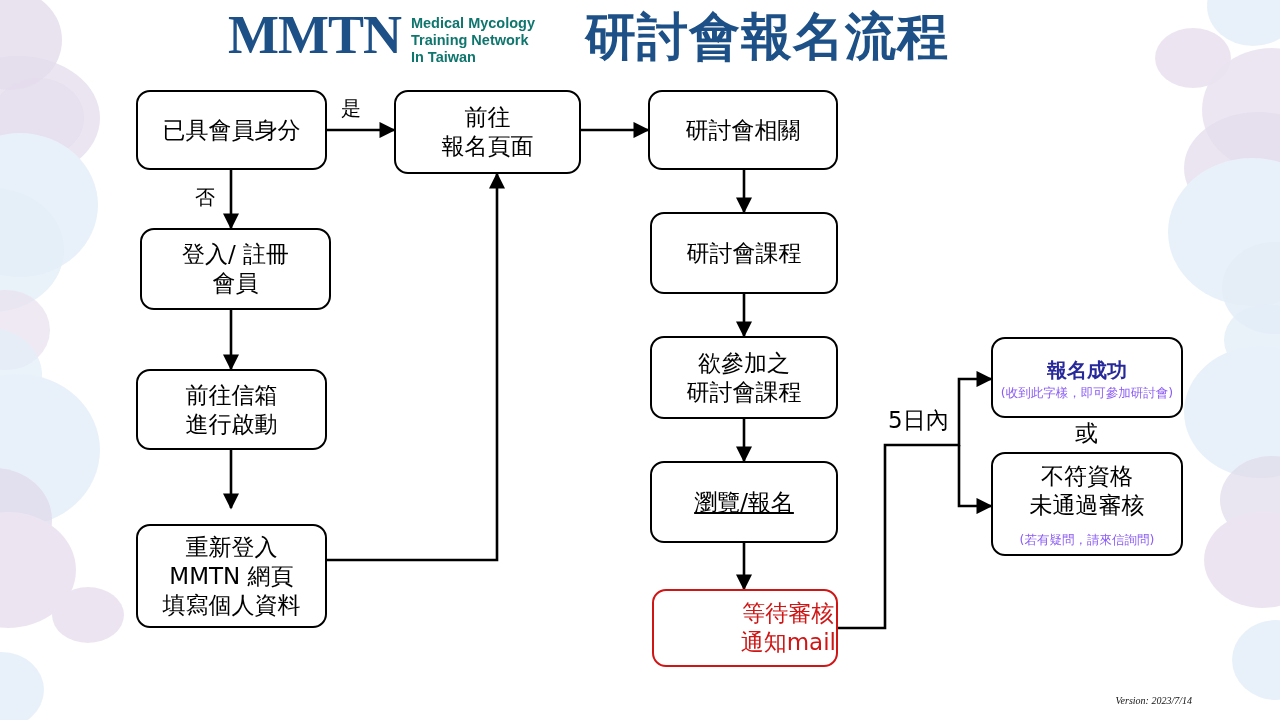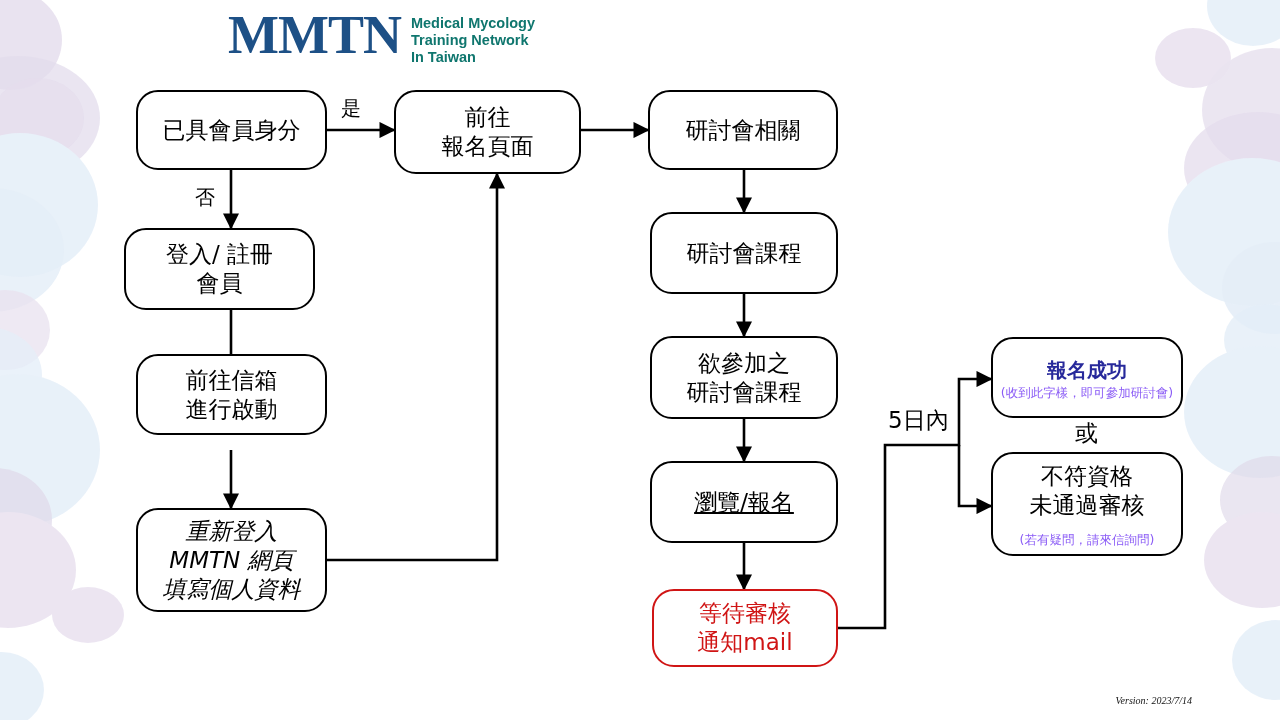--- a/index.html
+++ b/index.html
@@ -38,31 +38,31 @@
   }
 
   
   #wires{position:absolute;left:0;top:0;width:1280px;height:720px;z-index:1;}
 
   
   .node{
     position:absolute;z-index:2;
     box-sizing:border-box;
     border:2.2px solid #000;
-    border-radius:22px;
+    border-radius:14px;
     background:#ffffff;
     display:flex;flex-direction:column;
     align-items:center;justify-content:center;
     text-align:center;
     color:#000;
     font-size:23px;line-height:29px;
     font-family:"DejaVu Sans","Liberation Sans",sans-serif;
     white-space:pre-line;
   }
-  .node.red{border-color:#d01515;color:#d01515;}
+  .node.red{border-color:#d01515;color:#d01515;align-items:flex-end;}
   .node-note{font-size:12.5px;line-height:15px;margin-top:1px;color:#8b5cf6;
              font-family:"DejaVu Sans","Liberation Sans",sans-serif;}
   .node-head-blue{color:#27299b;font-weight:bold;font-size:20px;line-height:28px;}
 
   
   .lbl{
     position:absolute;z-index:2;
     font-size:20px;line-height:24px;color:#000;
     font-family:"DejaVu Sans","Liberation Sans",sans-serif;
     white-space:nowrap;
@@ -110,20 +110,21 @@
     </g>
   </svg>
 
   <div class="header">
     <div class="logo">
       <div class="logo-mark">MMTN</div>
       <div class="logo-sub">Medical Mycology
 Training Network
 In Taiwan</div>
     </div>
+    <div class="deck-title">研討會報名流程</div>
   </div>
 
   <svg id="wires" viewBox="0 0 1280 720" xmlns="http://www.w3.org/2000/svg">
     <defs>
       <marker id="ah" viewBox="0 0 10 10" refX="9" refY="5" markerWidth="6.2" markerHeight="6.2" orient="auto-start-reverse">
         <path d="M 0 0 L 10 5 L 0 10 z" fill="#000"></path>
       </marker>
     </defs>
     <g fill="none" stroke="#000" stroke-width="2.6" marker-end="url(#ah)">
 
@@ -150,31 +151,31 @@
       <path d="M 838 628 L 885 628 L 885 445 L 959 445 L 959 379 L 991 379"></path>
 
       <path d="M 959 445 L 959 506 L 991 506"></path>
     </g>
   </svg>
 
   <div class="node" style="left:136px;top:90px;width:191px;height:80px;">
     <span>已具會員身分</span>
   </div>
 
-  <div class="node" style="left:124px;top:228px;width:191px;height:82px;justify-content:center;">
+  <div class="node" style="left:140px;top:228px;width:191px;height:82px;justify-content:center;">
     <span>登入/ 註冊
 會員</span>
   </div>
 
-  <div class="node" style="left:136px;top:354px;width:191px;height:81px;">
+  <div class="node" style="left:136px;top:369px;width:191px;height:81px;">
     <span>前往信箱
 進行啟動</span>
   </div>
 
-  <div class="node" style="left:136px;top:508px;width:191px;height:104px;font-style:italic;">
+  <div class="node" style="left:136px;top:524px;width:191px;height:104px;">
     <span>重新登入
 MMTN 網頁
 填寫個人資料</span>
   </div>
 
   <div class="node" style="left:394px;top:90px;width:187px;height:84px;">
     <span>前往
 報名頁面</span>
   </div>
 

